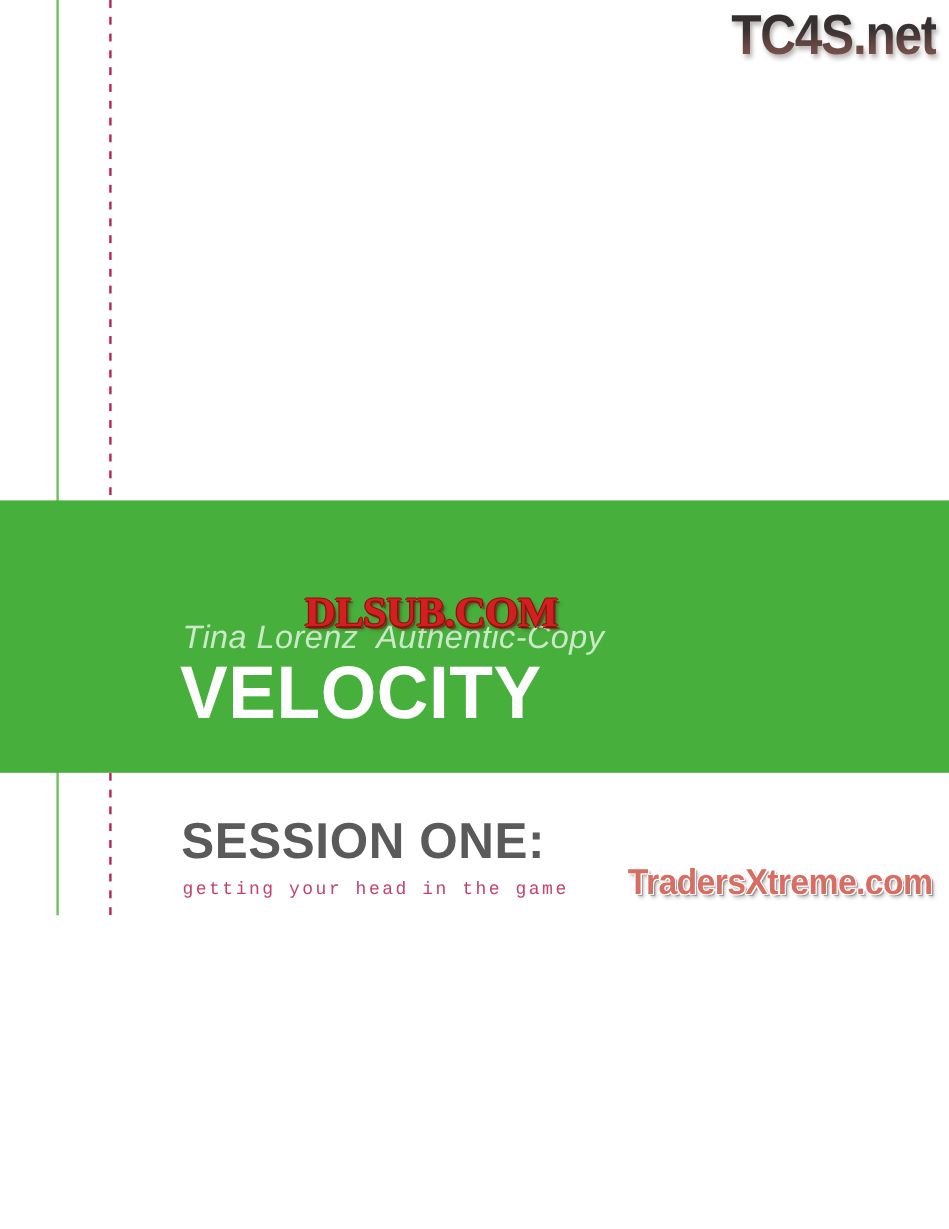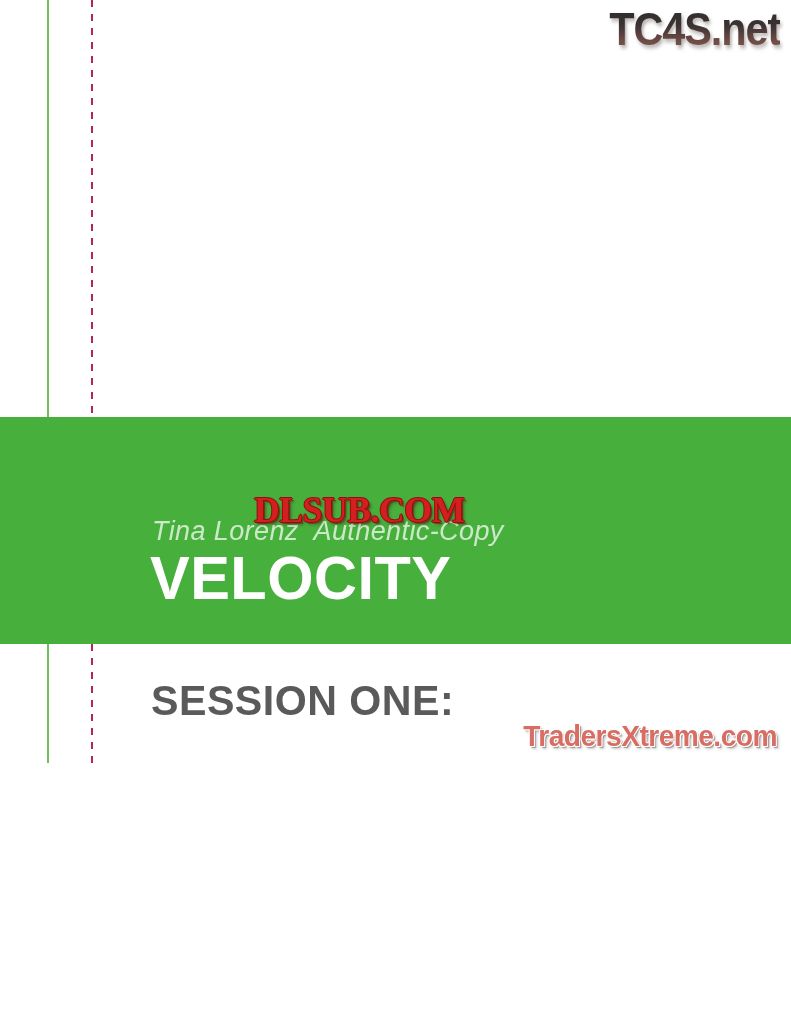--- a/index.html
+++ b/index.html
@@ -199,16 +199,17 @@
   <div class="banner"></div>
 
   <div class="author-line">Tina Lorenz  Authentic-Copy</div>
 
   <div class="title-main">VELOCITY</div>
 
   <div class="watermark-dlsub">DLSUB.COM</div>
 
   <div class="session-heading">SESSION ONE:</div>
 
+  <div class="session-tagline">getting your head in the game</div>
 
   <div class="brand-footer">TradersXtreme.com</div>
 
 </div>
 
 </body></html>

